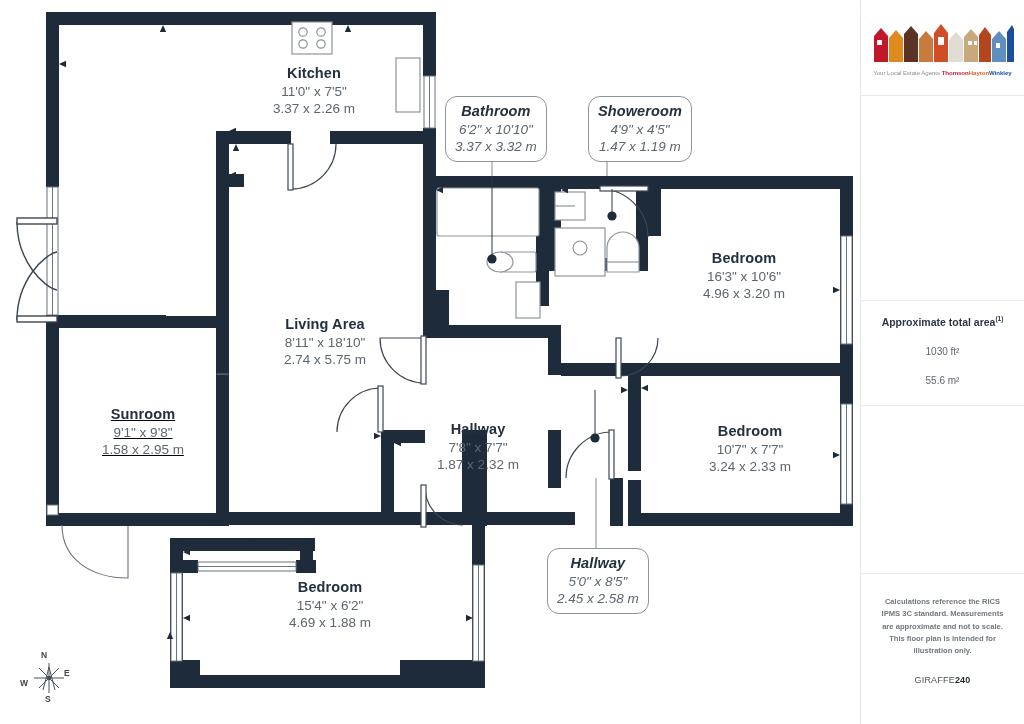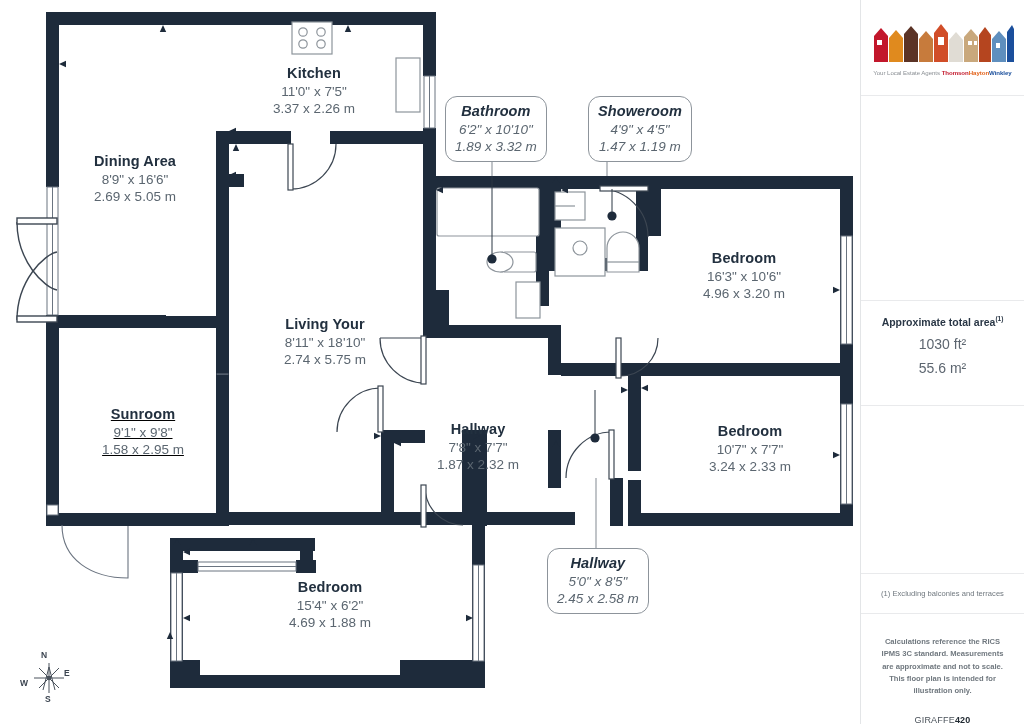--- a/index.html
+++ b/index.html
@@ -18,21 +18,21 @@
 
   
   #sidebar{position:absolute;left:860px;top:0;width:164px;height:724px;background:#fff;
            border-left:1px solid #e3e5e7;box-sizing:border-box;}
   .sb-cell{border-bottom:1px solid #e9eaec;box-sizing:border-box;}
   #sb-logo{height:96px;display:flex;align-items:center;justify-content:center;}
   #sb-gap1{height:205px;}
   #sb-area{height:105px;padding-top:14px;text-align:center;}
   #sb-area .area-title{font-size:10.5px;font-weight:bold;color:#2a3746;}
   #sb-area .area-title sup{font-size:6.5px;font-weight:bold;}
-  #sb-area .area-val{font-size:14px;color:#5d6670;margin-top:8px;}
+  #sb-area .area-val{font-size:10px;color:#5d6670;margin-top:18px;}
   #sb-gap2{height:168px;}
   #sb-note{height:40px;display:flex;align-items:center;justify-content:center;}
   #sb-note span{font-size:7.6px;color:#70787f;}
   #sb-disc{padding:22px 14px 0 14px;text-align:center;}
   #sb-disc p{margin:0;font-size:7.6px;line-height:1.62;color:#70787f;font-weight:bold;}
   #sb-brand{margin-top:18px;text-align:center;font-size:9px;color:#4a525a;letter-spacing:.2px;}
   #sb-brand b{color:#222b33;}
 
   
   .logo-wrap{width:142px;text-align:center;}
@@ -282,46 +282,41 @@
       <line x1="492" y1="148" x2="492" y2="176" stroke="#8d949b" stroke-width="1.1"></line>
       <line x1="607" y1="148" x2="607" y2="176" stroke="#8d949b" stroke-width="1.1"></line>
     </svg>
 
     <div class="rlabel" style="left:243px;top:64px;width:142px;">
       <div class="rname">Kitchen</div>
       <div class="rdim">11'0" x 7'5"</div>
       <div class="rdim">3.37 x 2.26 m</div>
     </div>
 
-    <div class="rlabel" style="left:62px;top:152px;width:146px;">
-      <div class="rname">Dining Area</div>
-      <div class="rdim">8'9" x 16'6"</div>
-      <div class="rdim">2.69 x 5.05 m</div>
-    </div>
 
     <div class="rlabel boxed" style="left:445px;top:96px;">
       <div class="rname">Bathroom</div>
       <div class="rdim">6'2" x 10'10"</div>
-      <div class="rdim">1.89 x 3.32 m</div>
+      <div class="rdim">3.37 x 3.32 m</div>
     </div>
 
     <div class="rlabel boxed" style="left:556px;top:96px;margin-left:32px;">
       <div class="rname">Showeroom</div>
       <div class="rdim">4'9" x 4'5"</div>
       <div class="rdim">1.47 x 1.19 m</div>
     </div>
 
     <div class="rlabel" style="left:668px;top:249px;width:152px;">
       <div class="rname">Bedroom</div>
       <div class="rdim">16'3" x 10'6"</div>
       <div class="rdim">4.96 x 3.20 m</div>
     </div>
 
     <div class="rlabel" style="left:251px;top:315px;width:148px;">
-      <div class="rname">Living Your</div>
+      <div class="rname">Living Area</div>
       <div class="rdim">8'11" x 18'10"</div>
       <div class="rdim">2.74 x 5.75 m</div>
     </div>
 
     <div class="rlabel" style="left:70px;top:405px;width:146px;text-decoration:underline;">
       <div class="rname">Sunroom</div>
       <div class="rdim">9'1" x 9'8"</div>
       <div class="rdim">1.58 x 2.95 m</div>
     </div>
 
@@ -402,23 +397,20 @@
     <div class="sb-cell" id="sb-gap1"></div>
 
     <div class="sb-cell" id="sb-area">
       <div class="area-title"><span>Approximate total area</span><sup>(1)</sup></div>
       <div class="area-val">1030 ft²</div>
       <div class="area-val">55.6 m²</div>
     </div>
 
     <div class="sb-cell" id="sb-gap2"></div>
 
-    <div class="sb-cell" id="sb-note">
-      <span>(1) Excluding balconies and terraces</span>
-    </div>
 
     <div id="sb-disc">
       <p>Calculations reference the RICS IPMS 3C standard. Measurements are approximate and not to scale. This floor plan is intended for illustration only.</p>
-      <div id="sb-brand"><span>GIRAFFE</span><b>420</b></div>
+      <div id="sb-brand"><span>GIRAFFE</span><b>240</b></div>
     </div>
 
   </div>
 </div>
 
 </body></html>

